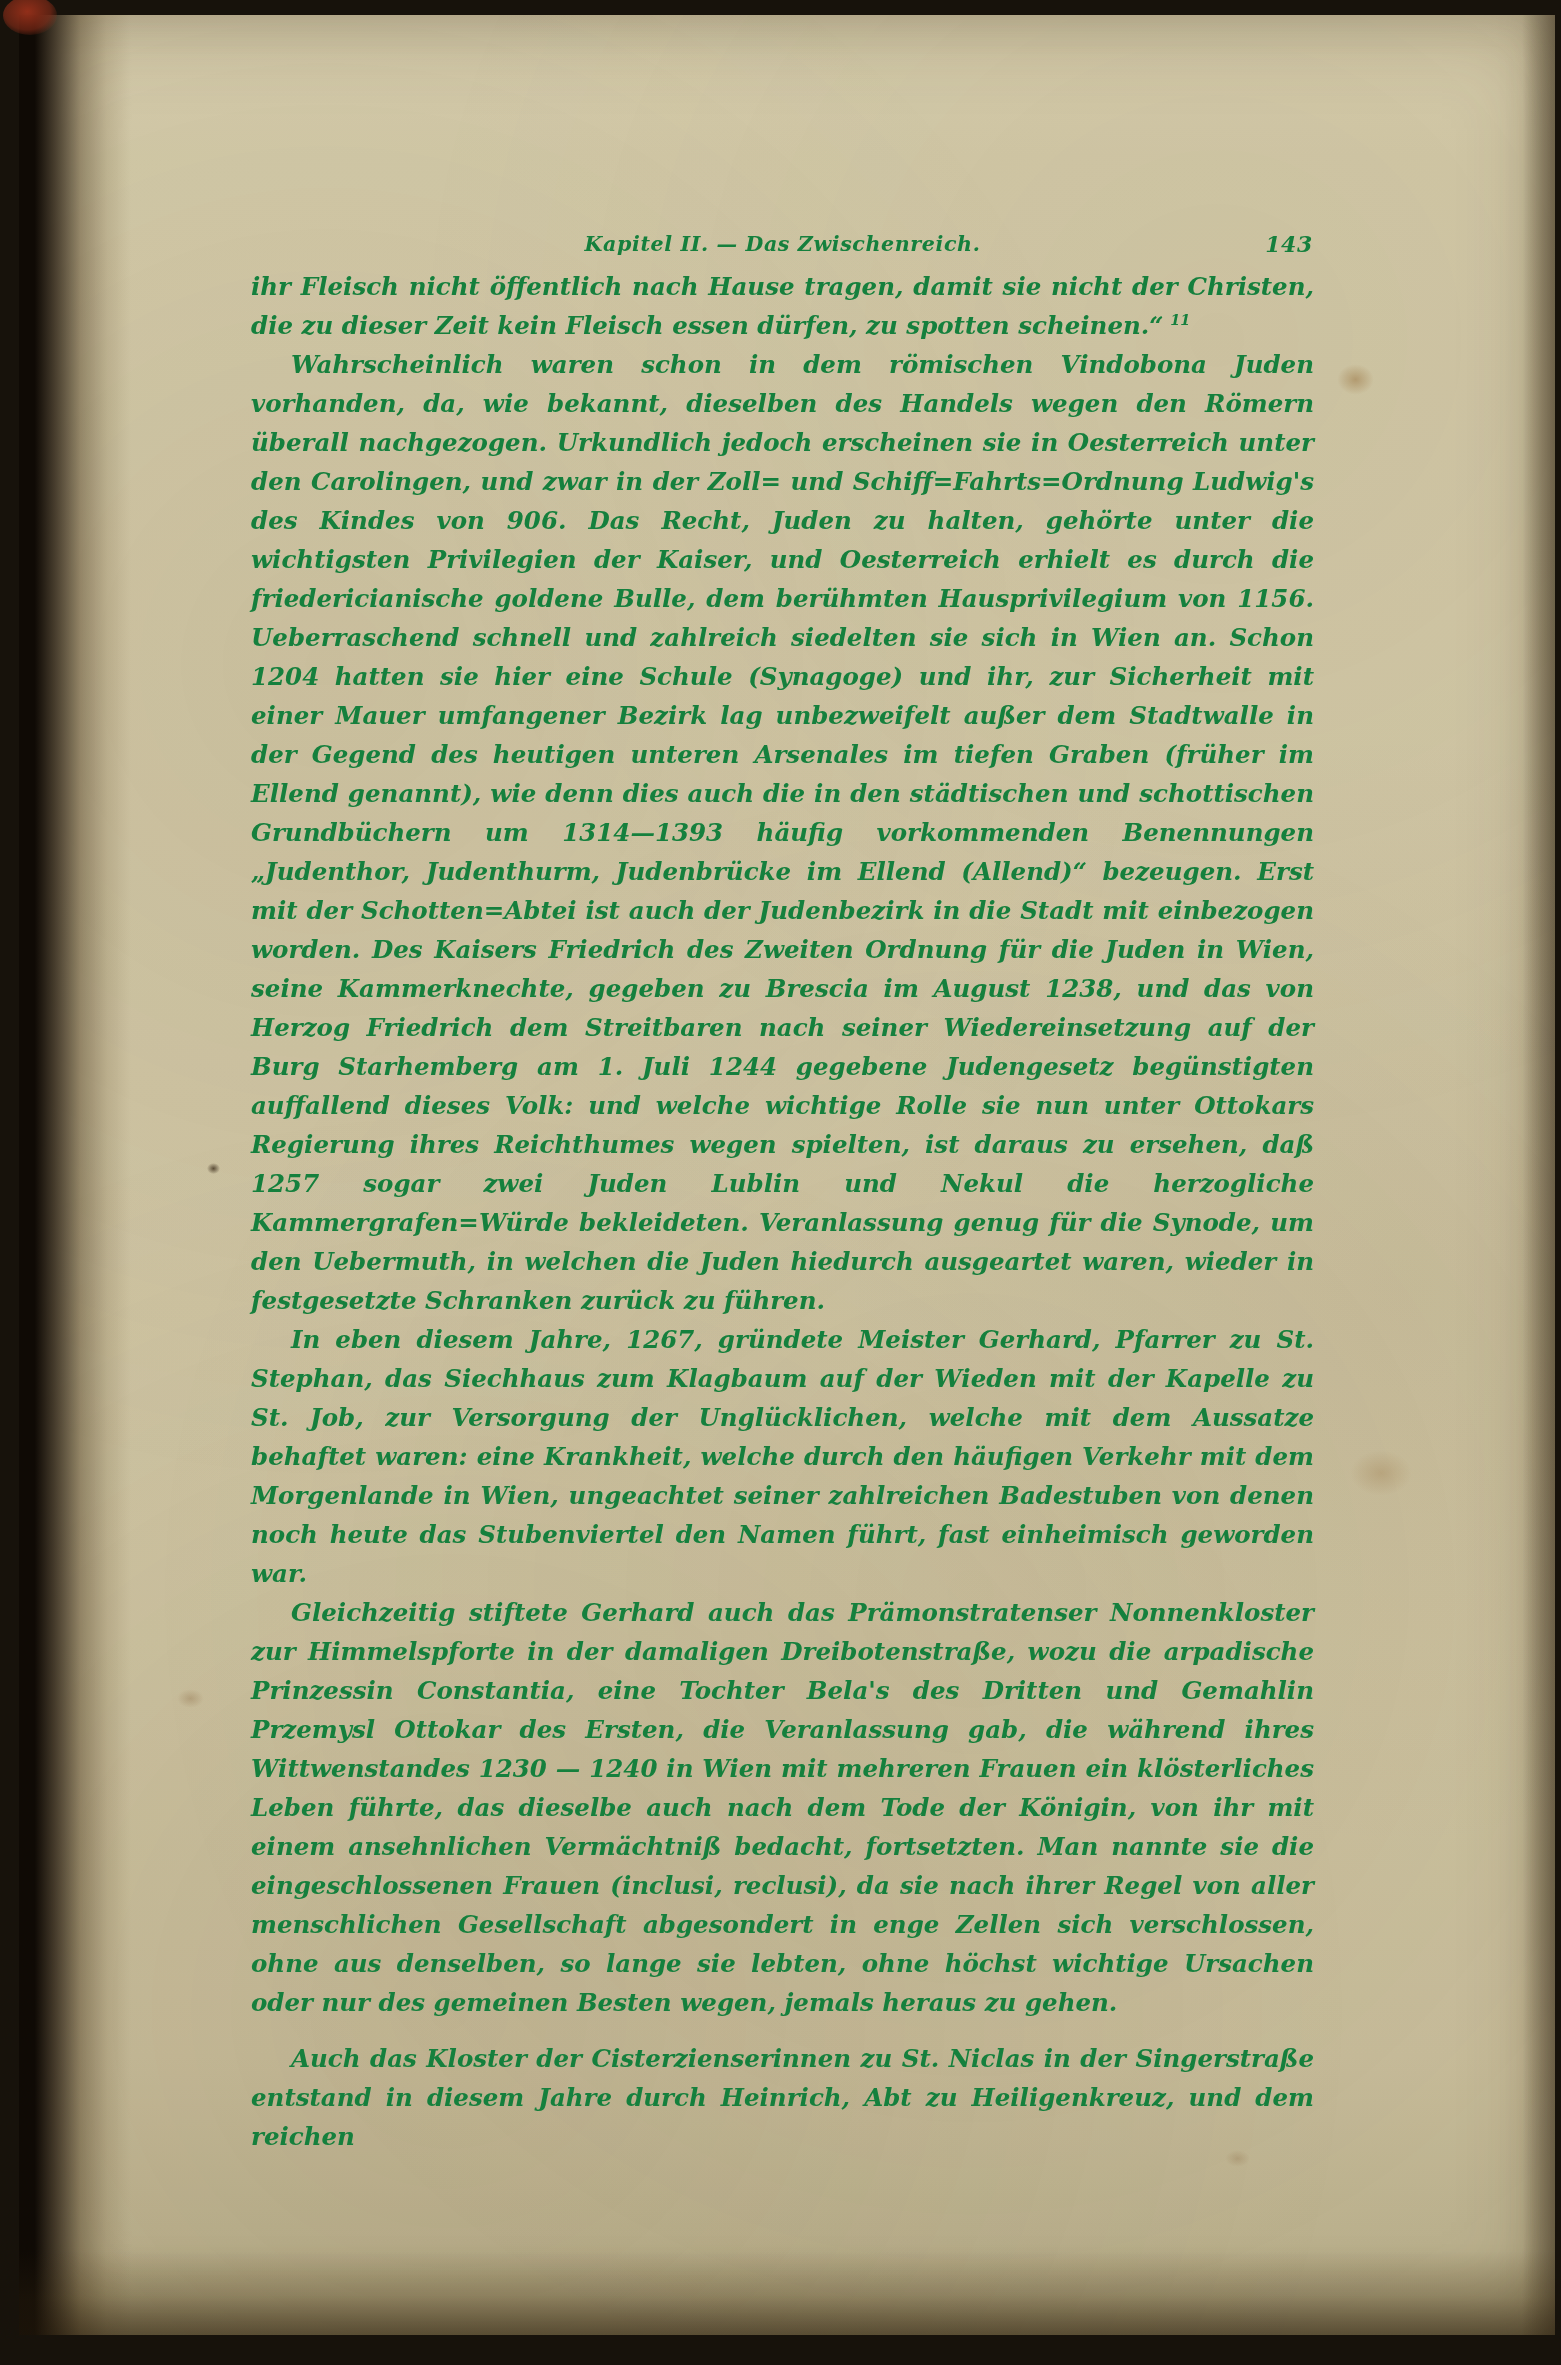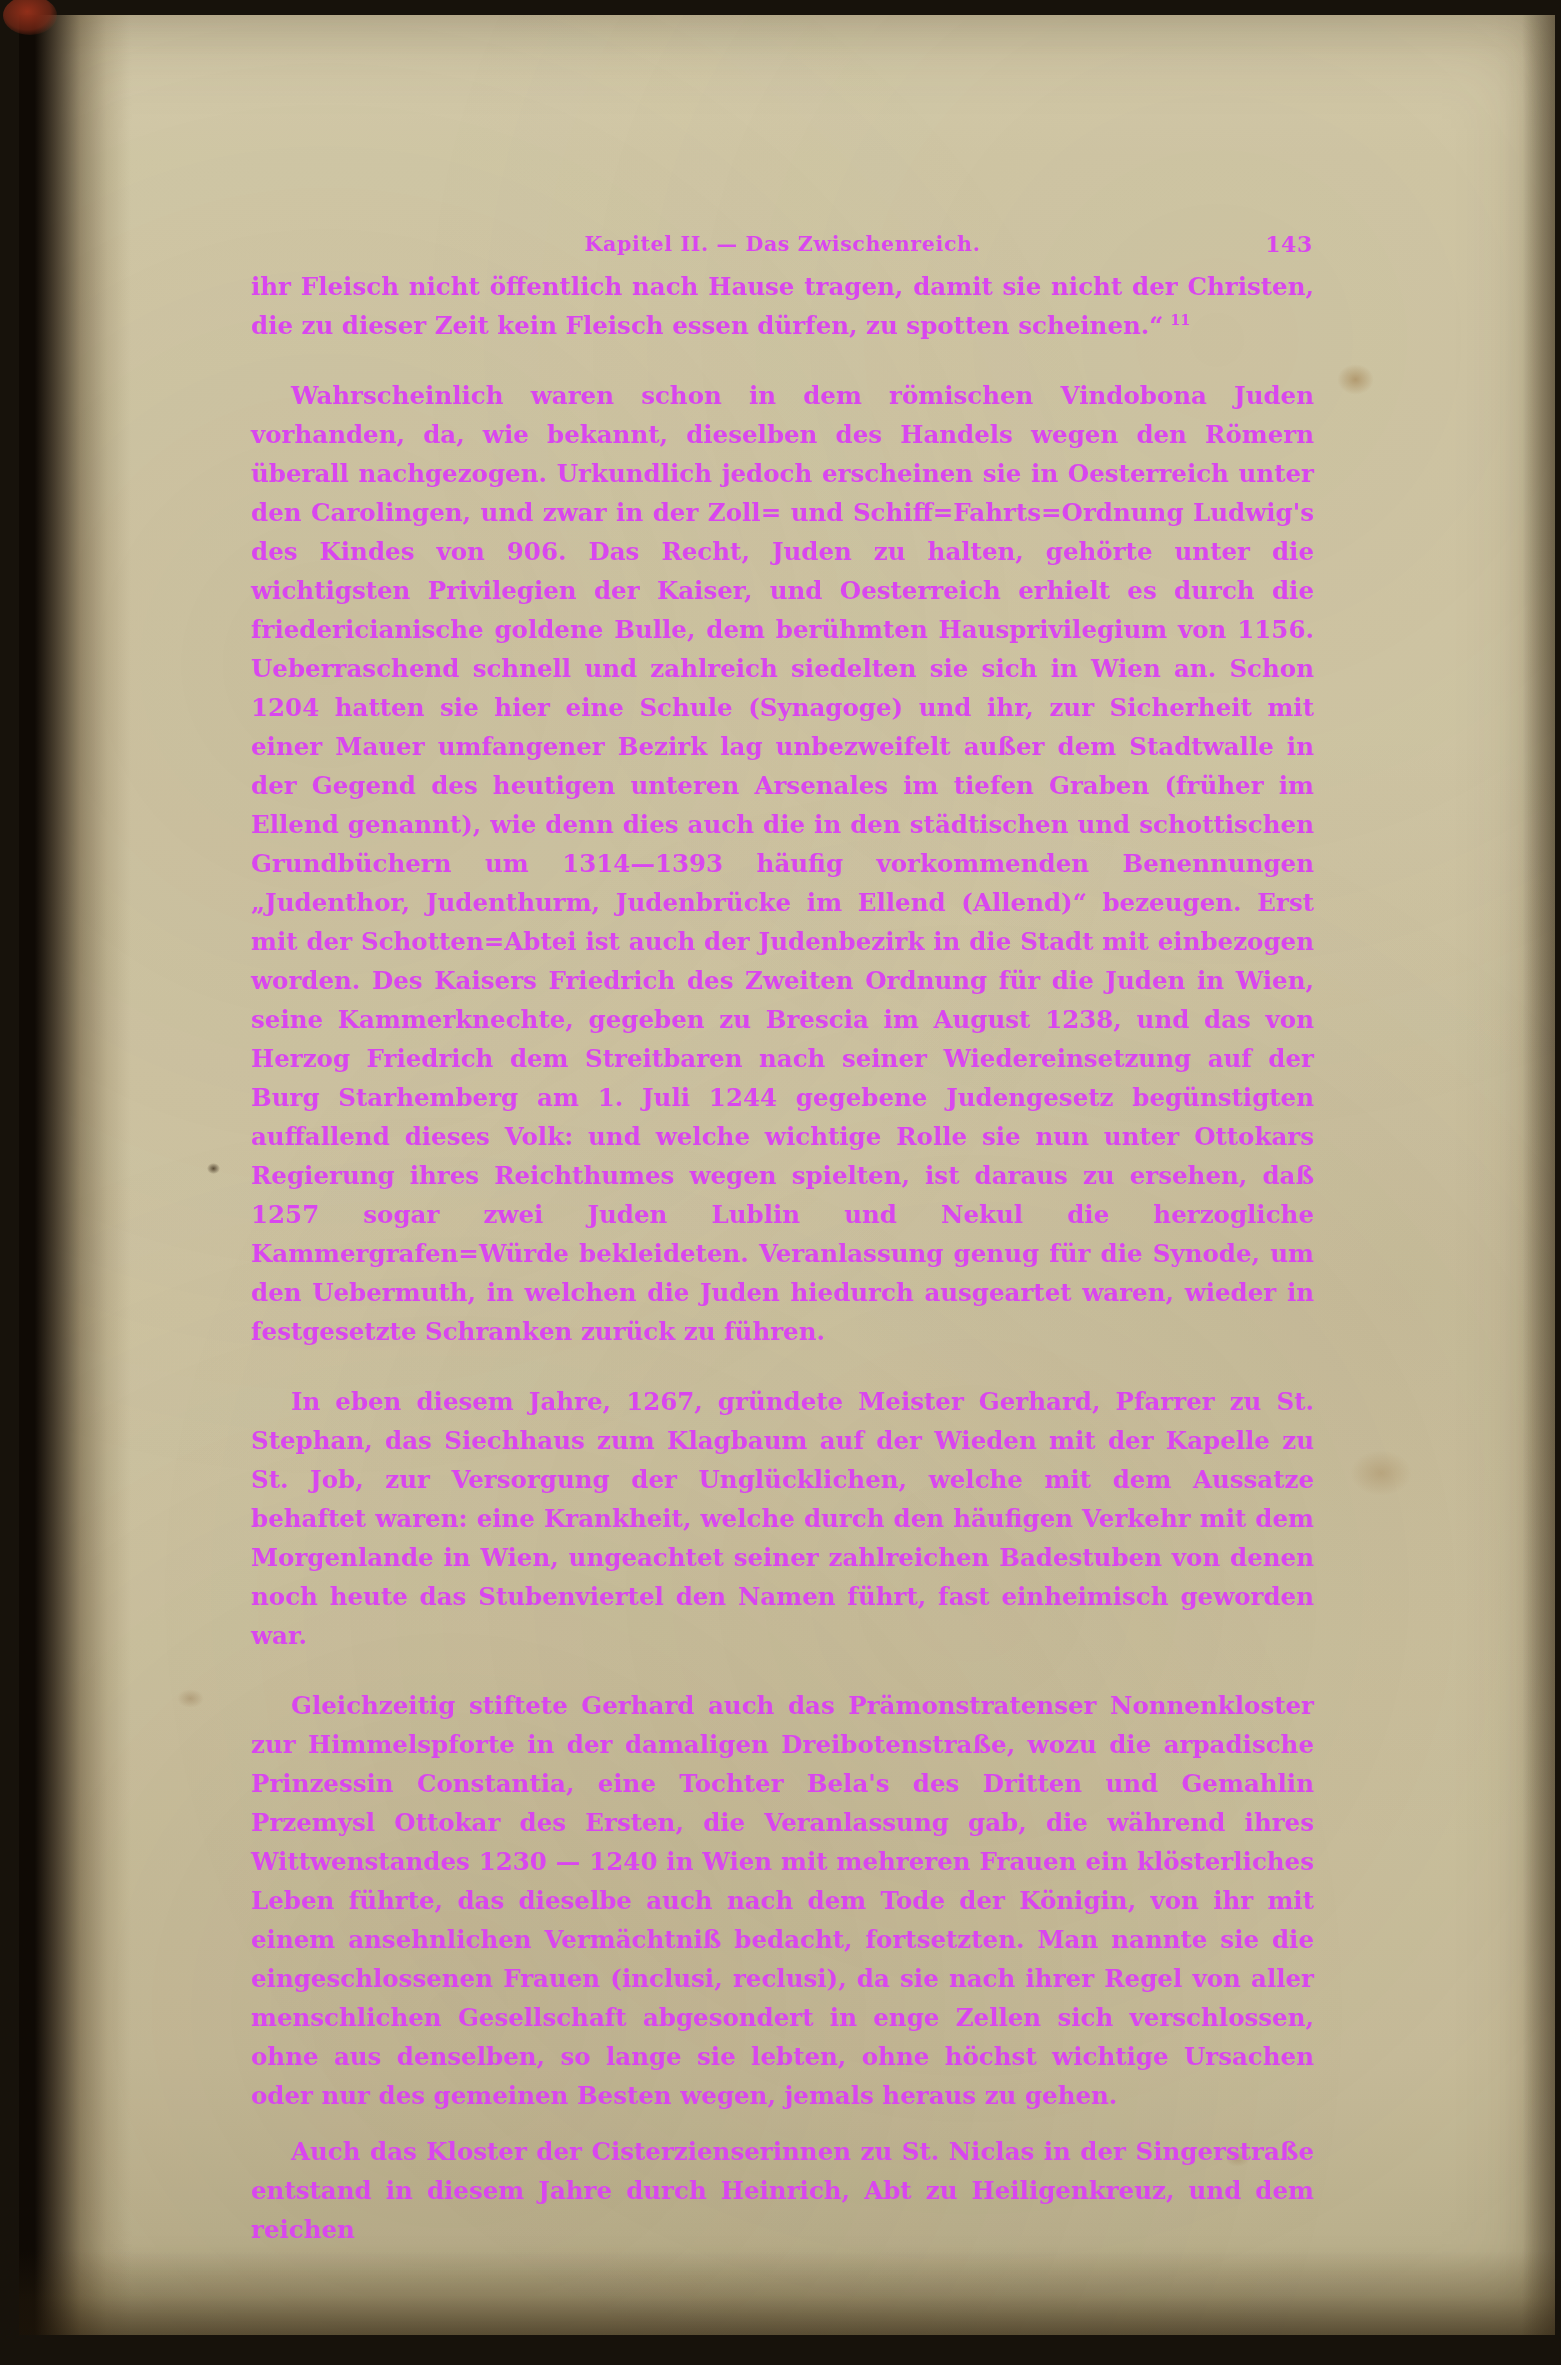--- a/index.html
+++ b/index.html
@@ -95,45 +95,46 @@
     background: radial-gradient(ellipse, rgba(130,95,55,0.3), rgba(130,95,55,0) 70%); }
   .stain.s6 { left: 1225px; top: 2150px; width: 24.5px; height: 16.7px;
     background: radial-gradient(ellipse, rgba(130,95,55,0.25), rgba(130,95,55,0) 70%); }
 
   
   .text-block {
     position: absolute;
     left: 251px;
     top: 231px;
     width: 1063px;
-    color: #d946ef;
+    color: #15803d;
     font-weight: 700;
     font-size: 24.5px;
     line-height: 39px;
     text-align: justify;
+    font-style: italic;
   }
 
   .running-header {
     position: relative;
     text-align: center;
     font-size: 20.6px;
     line-height: 27px;
     letter-spacing: 0.6px;
     margin-bottom: 9px;
   }
   .page-number {
     position: absolute;
     right: 1.1px;
     top: 0;
     font-size: 22px;
     letter-spacing: 0.6px;
   }
 
   .para { margin: 0; }
-  .para.indent { text-indent: 40px; margin-top: 31px; }
+  .para.indent { text-indent: 40px; }
   .para.gap-before { margin-top: 17px; }
   .para.continued { text-align-last: justify; }
 
   .footnote-ref {
     font-size: 14.5px;
     line-height: 0;
     vertical-align: super;
     margin-left: 6.7px;
   }
 </style>

